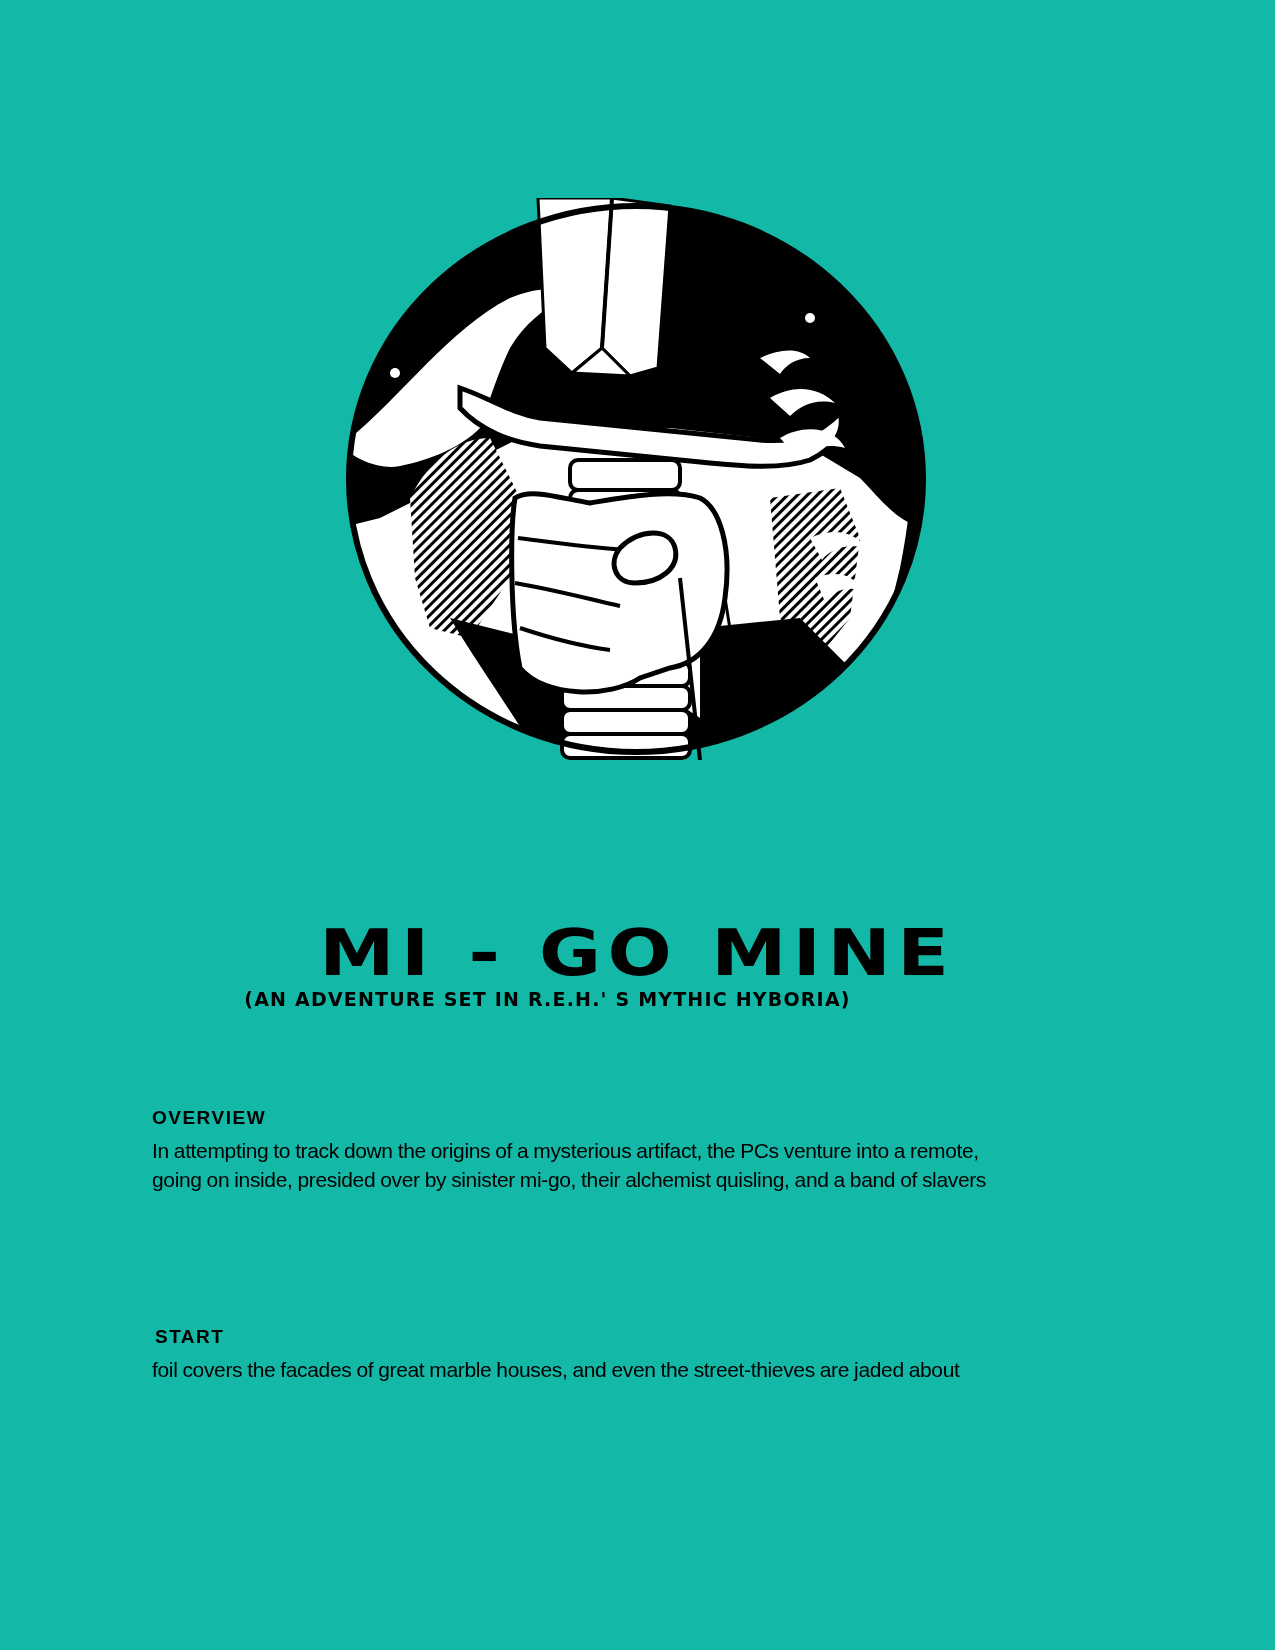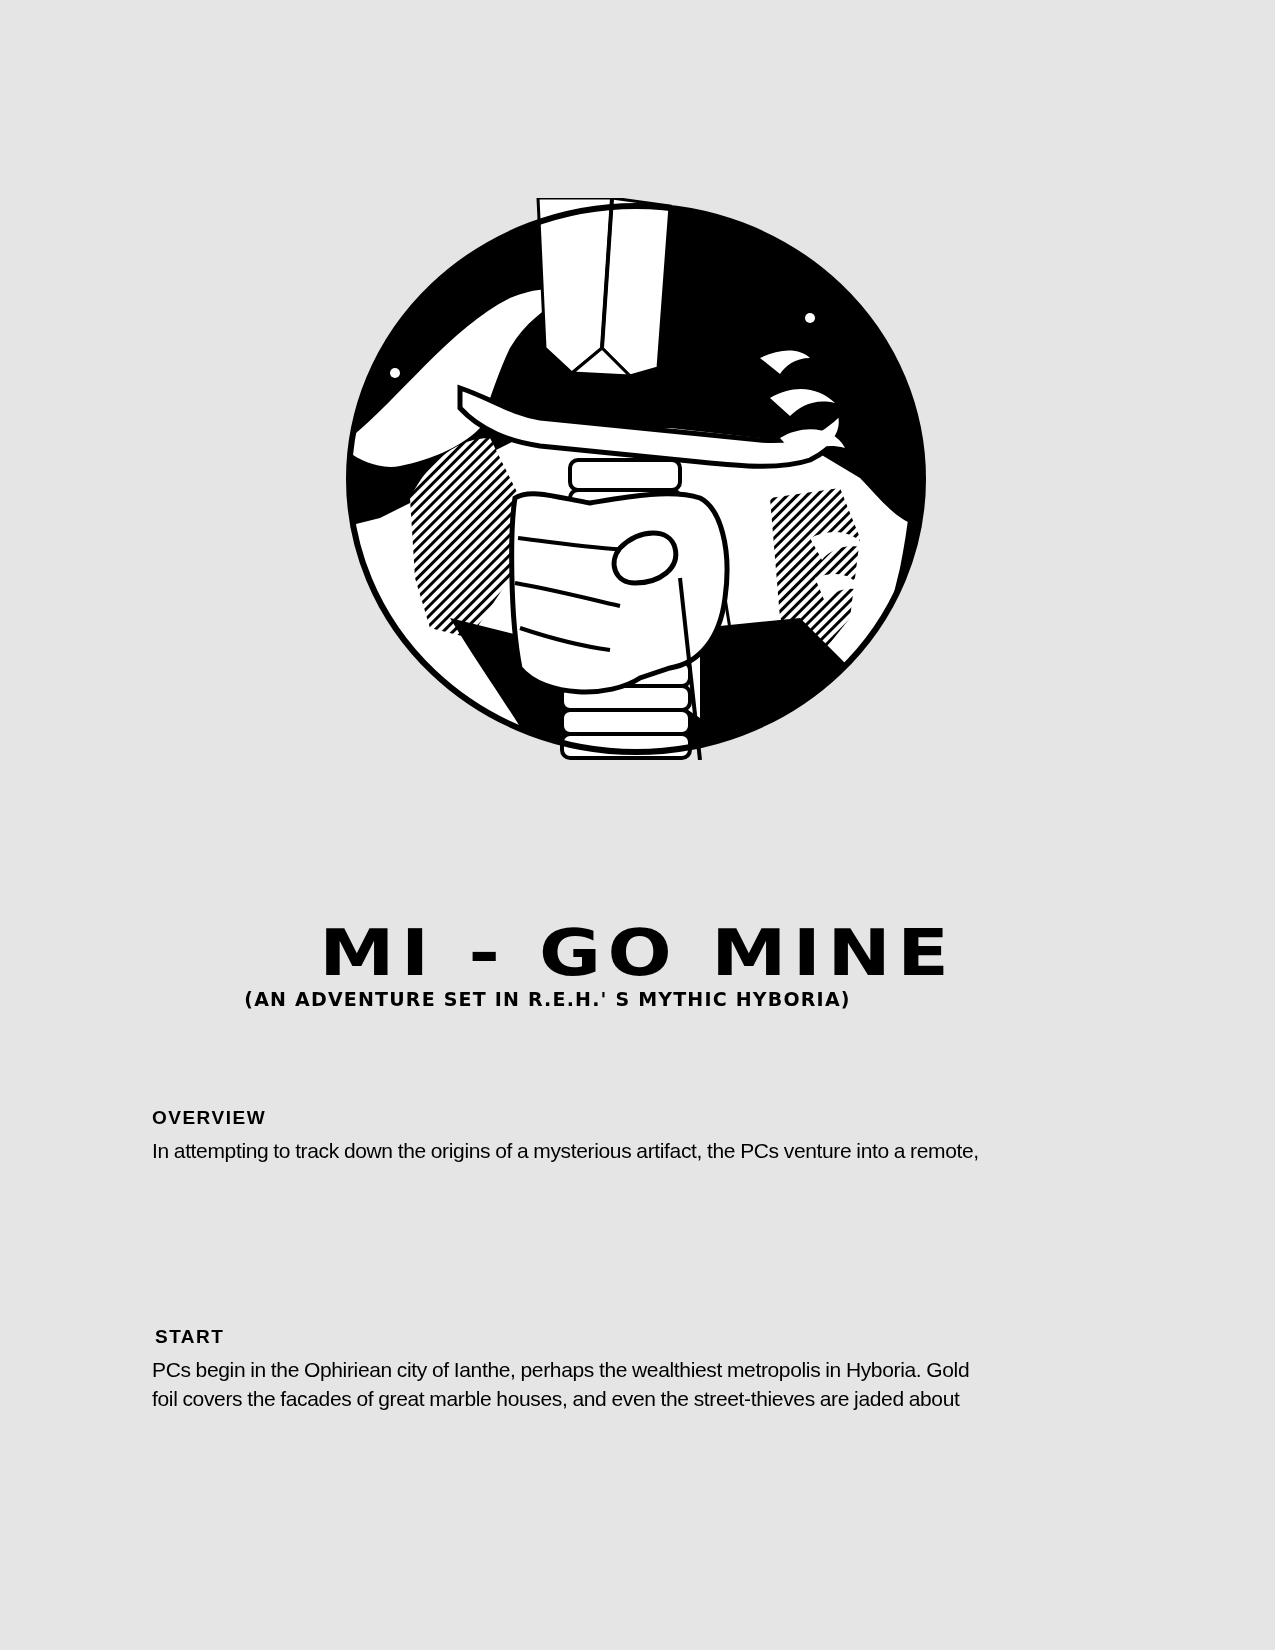--- a/index.html
+++ b/index.html
@@ -13,21 +13,21 @@
       position: relative;
       overflow: hidden;
       color: #000000;
       font-family: "Liberation Sans", sans-serif;
     }
     .page {
       position: absolute;
       left: 0; top: 0;
       width: 1275px;
       height: 1650px;
-      background: #e5e5e5;
+      background: #14b8a6;
     }
     .emblem {
       position: absolute;
       left: 340px;
       top: 198px;
       width: 592px;
       height: 562px;
     }
     .emblem svg { width: 100%; height: 100%; display: block; }
 
@@ -172,22 +172,22 @@
   </div>
 
   <h1 class="title">MI - GO MINE</h1>
 
   <div class="subtitle">(AN ADVENTURE SET IN R.E.H.' S MYTHIC HYBORIA)</div>
 
   <h2 class="section-heading h-overview">OVERVIEW</h2>
 
   <div class="body-text p-overview">
     <span class="line">In attempting to track down the origins of a mysterious artifact, the PCs venture into a remote,</span>
+    <span class="line">going on inside, presided over by sinister mi-go, their alchemist quisling, and a band of slavers</span>
   </div>
 
   <h2 class="section-heading h-start">START</h2>
 
   <div class="body-text p-start">
-    <span class="line">PCs begin in the Ophiriean city of Ianthe, perhaps the wealthiest metropolis in Hyboria.  Gold</span>
     <span class="line">foil covers the facades of great marble houses, and even the street-thieves are jaded about</span>
   </div>
 
 </div>
 
 </body></html>

